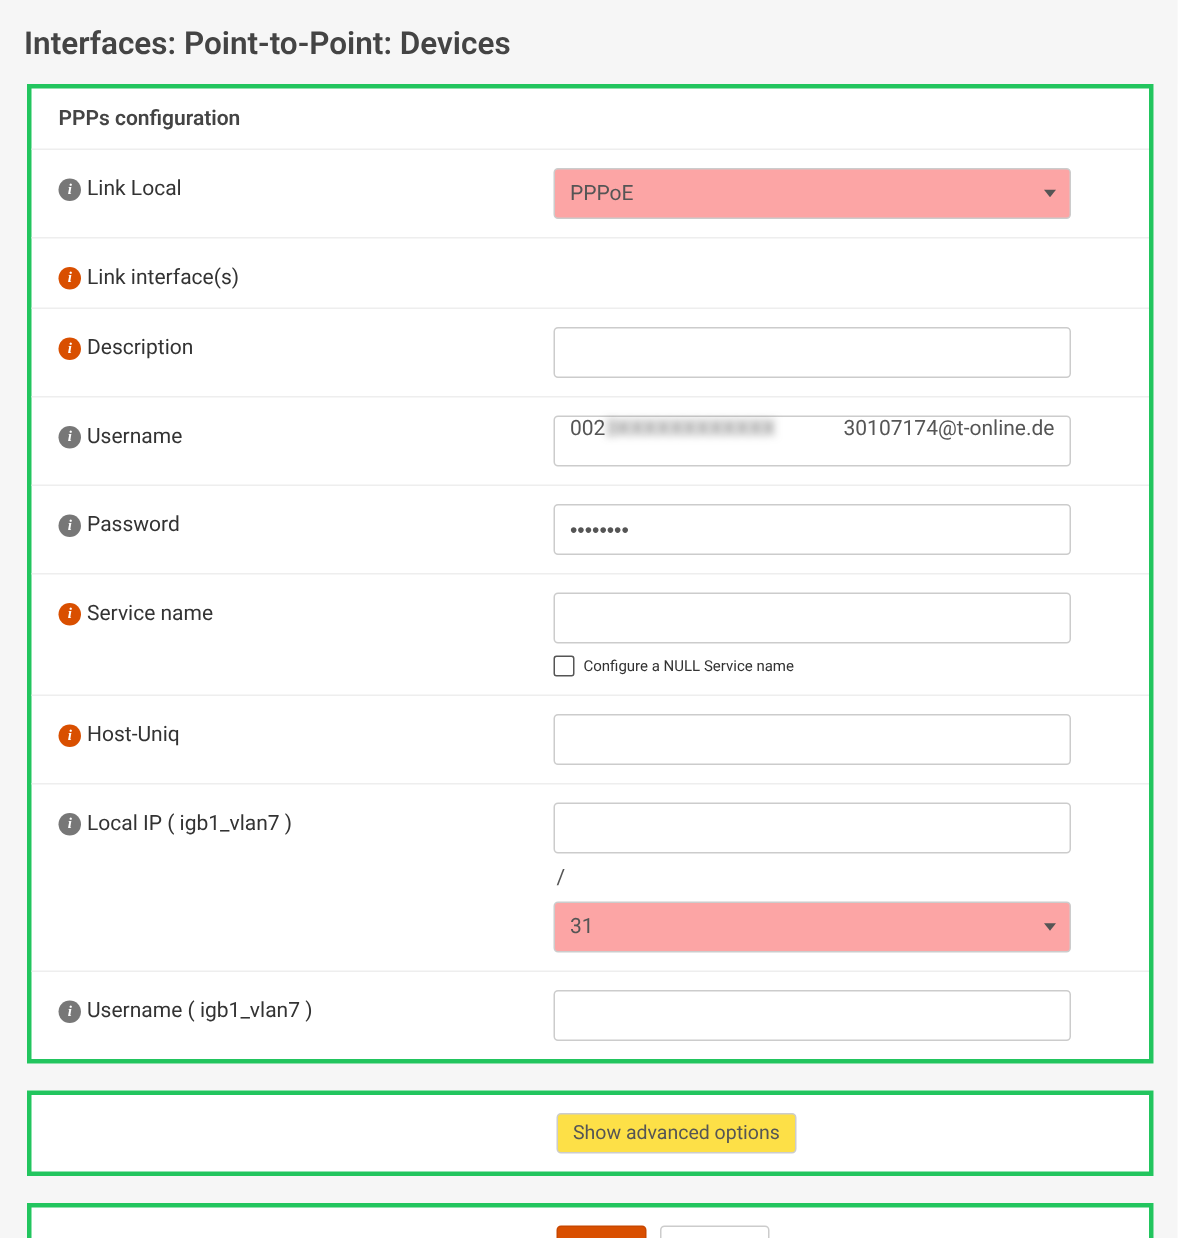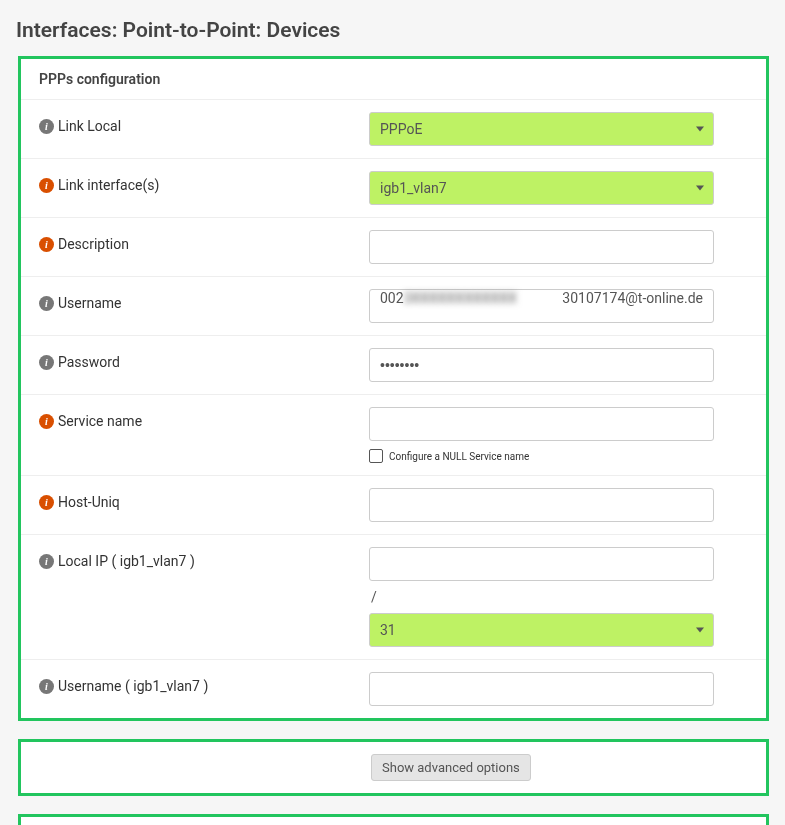--- a/index.html
+++ b/index.html
@@ -68,21 +68,21 @@
     .select-wrap {
       position: relative;
       width: 100%;
       max-width: 345px;
     }
     .select-box {
       width: 100%;
       height: 34px;
       border: 1px solid #ccc;
       border-radius: 3px;
-      background: #bef264;
+      background: #fca5a5;
       padding: 0 30px 0 10px;
       display: flex;
       align-items: center;
       color: #555;
       cursor: pointer;
     }
     .select-caret {
       position: absolute;
       right: 10px;
       top: 50%;
@@ -124,21 +124,21 @@
     .blurred {
       filter: blur(3px);
       user-select: none;
     }
     .btn-row {
       padding: 12px 18px;
     }
     .btn-advanced {
       display: inline-block;
       border: 1px solid #ccc;
-      background: #e5e5e5;
+      background: #fde047;
       color: #555;
       padding: 5px 10px;
       border-radius: 3px;
       font-size: 13px;
       cursor: pointer;
     }
     .btn-primary {
       display: inline-block;
       background: #d94f00;
       color: #fff;
@@ -194,28 +194,20 @@
           </div>
         <span class="select-caret"></span>
       </div>
     </div>
   </div>
 
   <div class="form-row">
     <div class="label-col">
       <span class="info-icon orange">i</span>
       <span>Link interface(s)</span>
-    </div>
-    <div class="field-col">
-      <div class="select-wrap">
-        <div class="select-box">
-            <span>igb1_vlan7</span>
-          </div>
-        <span class="select-caret"></span>
-      </div>
     </div>
   </div>
 
   <div class="form-row">
     <div class="label-col">
       <span class="info-icon orange">i</span>
       <span>Description</span>
     </div>
     <div class="field-col">
       <input class="text-input" type="text" value="" style="">

